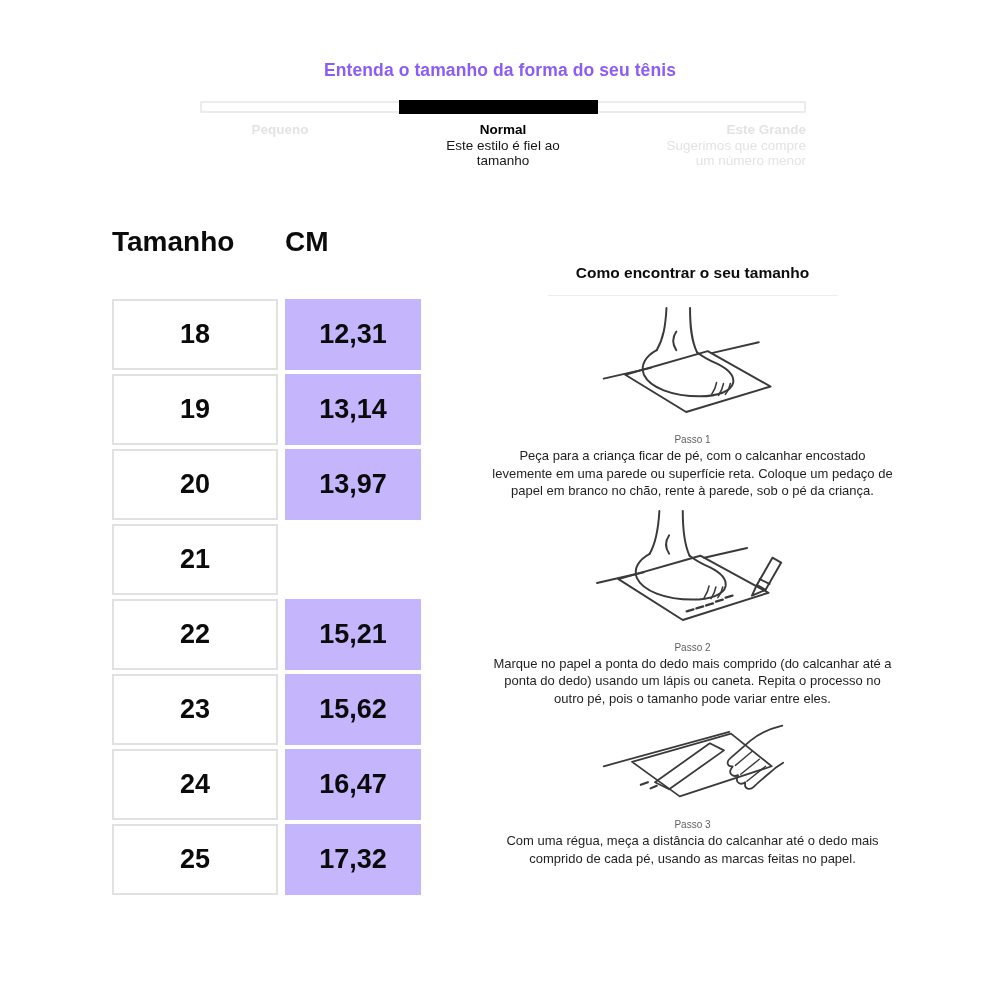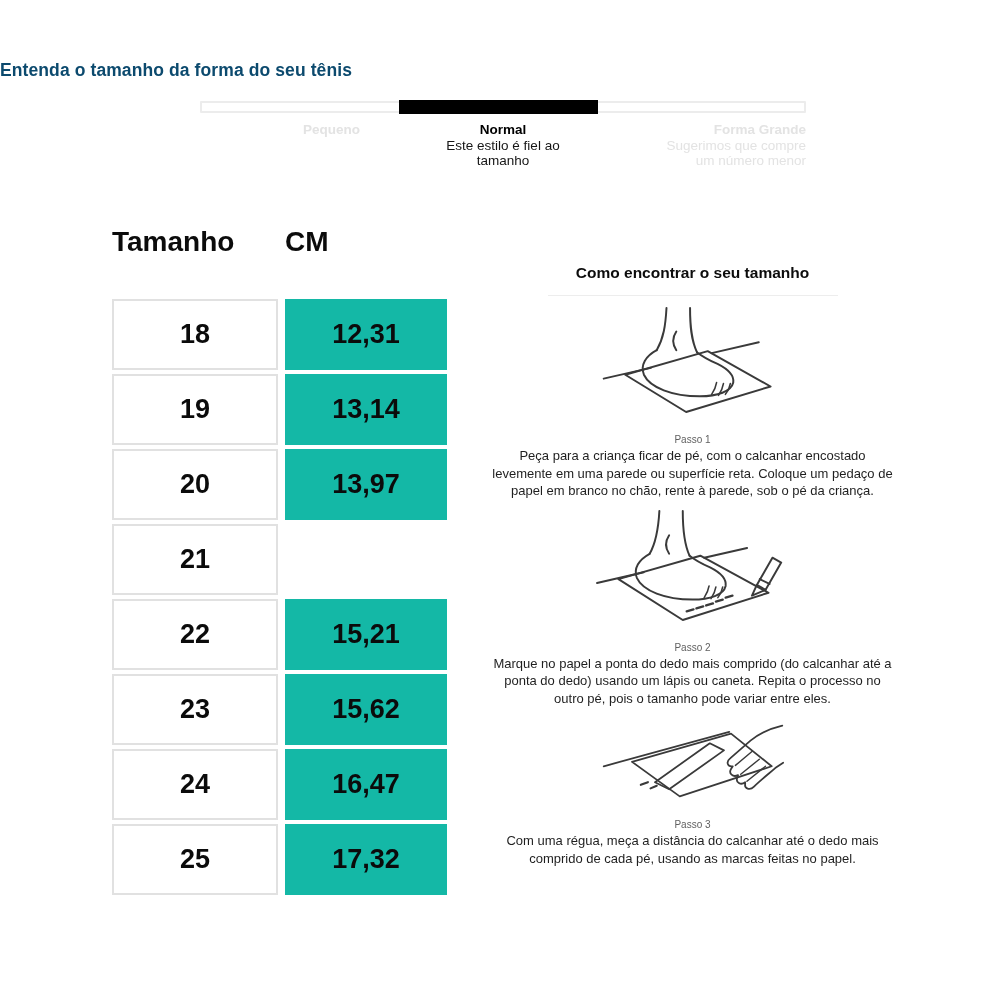--- a/index.html
+++ b/index.html
@@ -1,41 +1,41 @@
 <!DOCTYPE html>
 <html><head>
 <meta charset="utf-8">
 <style>
   html,body{margin:0;padding:0;background:#ffffff;}
   body{font-family:"Liberation Sans","DejaVu Sans",sans-serif;color:#111;}
   .canvas{position:relative;width:1000px;height:1000px;background:#fff;overflow:hidden;}
 
   
   .page-title{position:absolute;top:60px;left:0;width:1000px;margin:0;
-    font-size:17.5px;font-weight:bold;color:#0c4a6e;letter-spacing:.1px;}
+    text-align:center;font-size:17.5px;font-weight:bold;color:#8b5cf6;letter-spacing:.1px;}
   .track{position:absolute;left:200px;top:101px;width:606px;height:12px;
     box-sizing:border-box;background:#fff;border:2px solid #ececec;border-radius:1px;}
   .track-fill{position:absolute;left:197px;top:-3px;width:199px;height:14px;background:#000;}
   .opt{position:absolute;top:122px;font-size:13.5px;line-height:15.5px;}
   .opt-name{font-weight:bold;}
-  .opt-left{left:200px;width:160px;text-align:right;color:#e3e3e3;}
+  .opt-left{left:200px;width:160px;text-align:center;color:#e3e3e3;}
   .opt-center{left:428px;width:150px;text-align:center;color:#161616;}
   .opt-center .opt-name{color:#000;}
   .opt-right{left:656px;width:150px;text-align:right;color:#e3e3e3;}
 
   
   .th{position:absolute;top:226px;font-size:28px;font-weight:bold;color:#0b0b0b;}
   .th-size{left:112px;width:166px;}
   .th-cm{left:285px;width:162px;}
   .table{position:absolute;left:112px;top:268px;display:flex;flex-direction:column;gap:4px;margin-top:31px;}
   .trow{display:flex;gap:7px;}
   .cell{display:flex;align-items:center;justify-content:center;height:71px;
     box-sizing:border-box;font-size:27px;font-weight:bold;color:#0b0b0b;}
   .c-size{width:166px;background:#fff;border:2px solid #e1e1e1;}
-  .c-cm{width:162px;background:#14b8a6;}
+  .c-cm{width:136px;background:#c4b5fd;}
 
   
   .howto{position:absolute;left:490px;top:264px;width:405px;text-align:center;}
   .howto-title{font-size:15.5px;font-weight:bold;color:#0c0c0c;}
   .divider{width:290px;height:1px;background:#ededed;margin:13px auto 0;}
   .step-fig{display:block;margin:10px auto 0;}
   .fig2{margin-top:7px;}
   .fig3{margin-top:8px;}
   .passo{font-size:10px;color:#5f5f5f;margin-top:20px;line-height:12px;}
   .step-text{margin:1px 0 0;font-size:13px;line-height:17.5px;color:#1f1f1f;}
@@ -53,21 +53,21 @@
   </div>
 
   <div class="opt opt-left">
     <div class="opt-name">Pequeno</div>
   </div>
   <div class="opt opt-center">
     <div class="opt-name">Normal</div>
     <div class="opt-desc">Este estilo é fiel ao tamanho</div>
   </div>
   <div class="opt opt-right">
-    <div class="opt-name">Forma Grande</div>
+    <div class="opt-name">Este Grande</div>
     <div class="opt-desc">Sugerimos que compre um número menor</div>
   </div>
 
   <div class="th th-size">Tamanho</div>
   <div class="th th-cm">CM</div>
 
   <div class="table">
     <div class="trow">
       <div class="cell c-size">18</div>
       <div class="cell c-cm">12,31</div>

